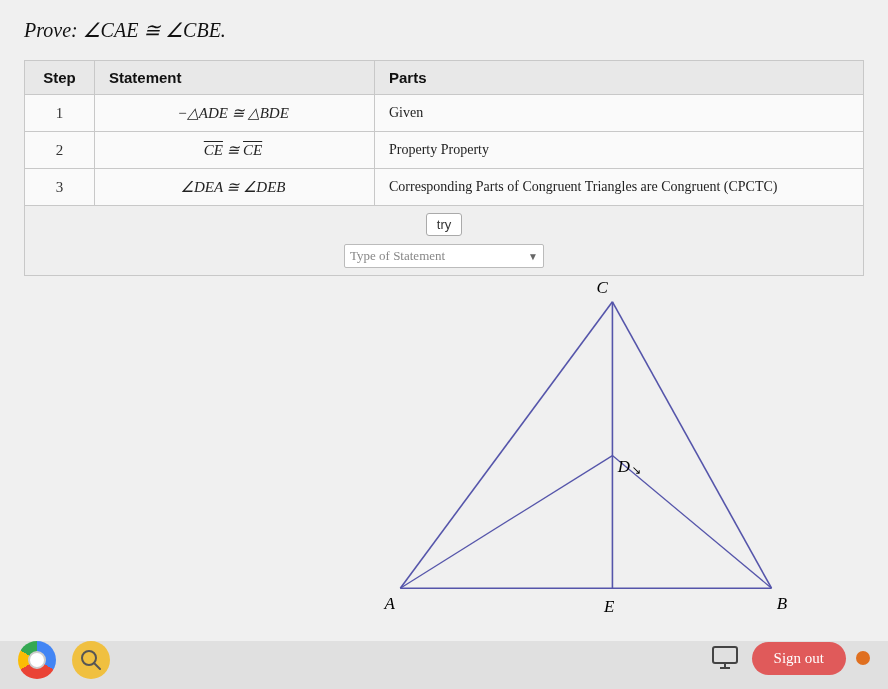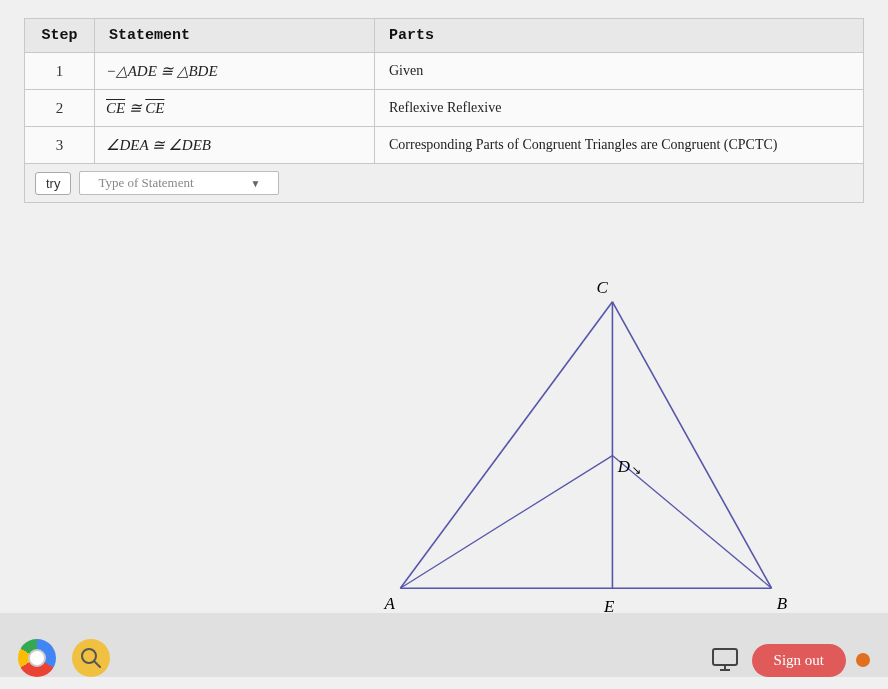--- a/index.html
+++ b/index.html
@@ -31,21 +31,21 @@
       margin-bottom: 14px;
       background: #fff;
       border: 1px solid #c8c8c8;
     }
 
     .proof-table th {
       background: #e8e8e8;
       border: 1px solid #c8c8c8;
       padding: 8px 14px;
       text-align: left;
-      font-family: Liberation Mono, monospace;
+      font-family: Liberation Sans, sans-serif;
       font-weight: bold;
       font-size: 15px;
       color: #111;
     }
 
     .proof-table th.step-col { width: 70px; text-align: center; }
     .proof-table th.statement-col { width: 280px; text-align: left; }
     .proof-table th.reason-col { }
 
     .proof-table td {
@@ -56,20 +56,21 @@
       background: #fafafa;
     }
 
     .proof-table td.step-cell {
       text-align: center;
       color: #333;
       font-size: 15px;
     }
 
     .proof-table td.statement-cell {
+      text-align: center;
       font-style: italic;
       padding-left: 11px;
     }
 
     .proof-table td.reason-cell {
       font-style: normal;
       font-size: 14px;
       margin-left: 14px;
     }
 
@@ -80,37 +81,38 @@
     
     .try-row td {
       background: #efefef;
       padding: 7px 10px;
     }
 
     .try-row-inner {
       display: flex;
       align-items: center;
       gap: 8px;
+      flex-direction: column;
     }
 
     .try-button {
       background: #fff;
       border: 1px solid #aaa;
       border-radius: 3px;
       padding: 3px 10px;
       font-size: 13px;
       cursor: pointer;
       color: #333;
     }
 
     .statement-dropdown {
       background: #fff;
       border: 1px solid #bbb;
       border-radius: 2px;
-      padding: 3px 18px;
+      padding: 3px 5px;
       font-size: 13px;
       color: #888;
       width: 200px;
       cursor: pointer;
       display: flex;
       align-items: center;
       justify-content: space-between;
     }
 
     .dropdown-arrow {
@@ -124,27 +126,27 @@
       position: absolute;
       left: 280px;
       top: 270px;
       width: 580px;
       height: 350px;
     }
 
     
     .bottom-bar {
       position: absolute;
-      bottom: 12px;
+      bottom: 0;
       left: 0;
       width: 888px;
-      height: 64px;
+      height: 48px;
       background: #e0e0e0;
       display: flex;
-      align-items: flex-end;
+      align-items: flex-start;
       justify-content: space-between;
       padding: 0 18px;
     }
 
     .bottom-icons {
       display: flex;
       align-items: center;
       gap: 16px;
     }
 
@@ -217,20 +219,23 @@
       text-decoration: overline;
     }
 
     
   </style>
 </head>
 <body>
 
 <div class="main-content">
 
+  <div class="prove-title">
+    Prove: <span class="math-text">∠<i>CAE</i> ≅ ∠<i>CBE.</i></span>
+  </div>
 
   <table class="proof-table">
     <thead>
       <tr>
         <th class="step-col">Step</th>
         <th class="statement-col">Statement</th>
         <th class="reason-col">Parts</th>
       </tr>
     </thead>
     <tbody>
@@ -241,21 +246,21 @@
           <span>−△<i>ADE</i> ≅ △<i>BDE</i></span>
         </td>
         <td class="reason-cell">Given</td>
       </tr>
 
       <tr>
         <td class="step-cell">2</td>
         <td class="statement-cell">
           <span><span class="overline"><i>CE</i></span> ≅ <span class="overline"><i>CE</i></span></span>
         </td>
-        <td class="reason-cell">Reflexive Reflexive</td>
+        <td class="reason-cell">Property Property</td>
       </tr>
 
       <tr>
         <td class="step-cell">3</td>
         <td class="statement-cell">
           <span>∠<i>DEA</i> ≅ ∠<i>DEB</i></span>
         </td>
         <td class="reason-cell">Corresponding Parts of Congruent Triangles are Congruent (CPCTC)</td>
       </tr>
 

